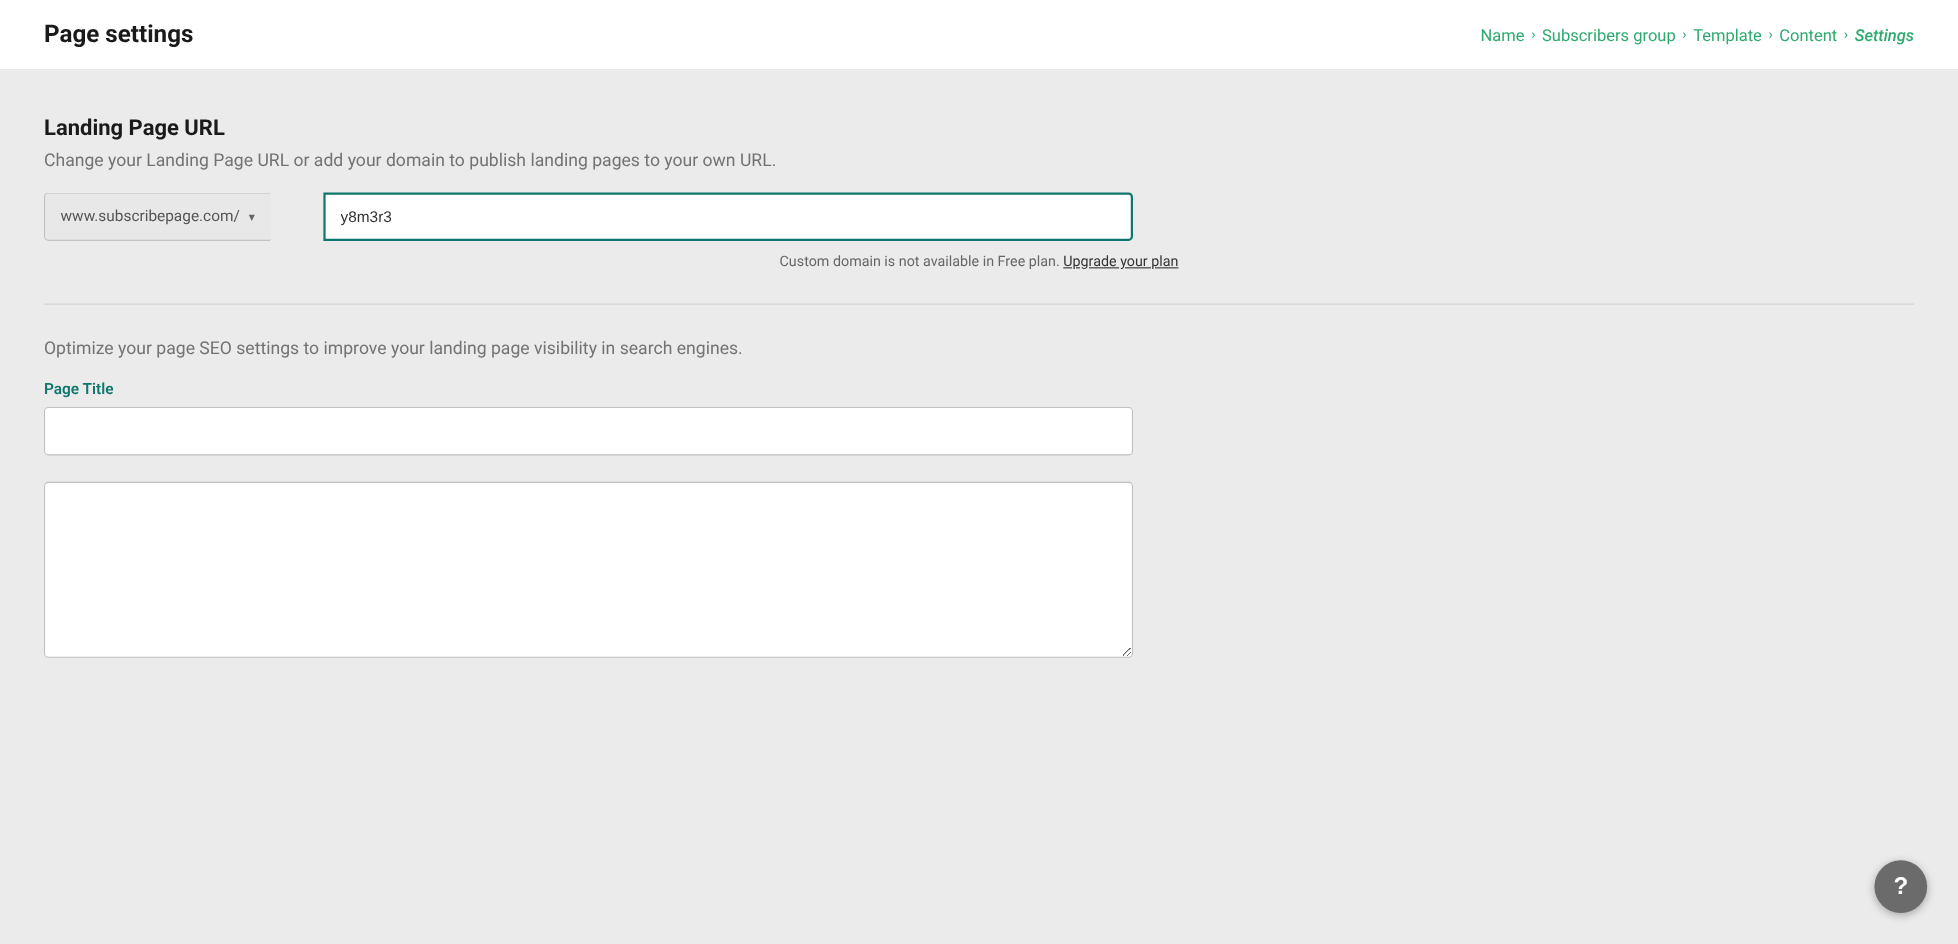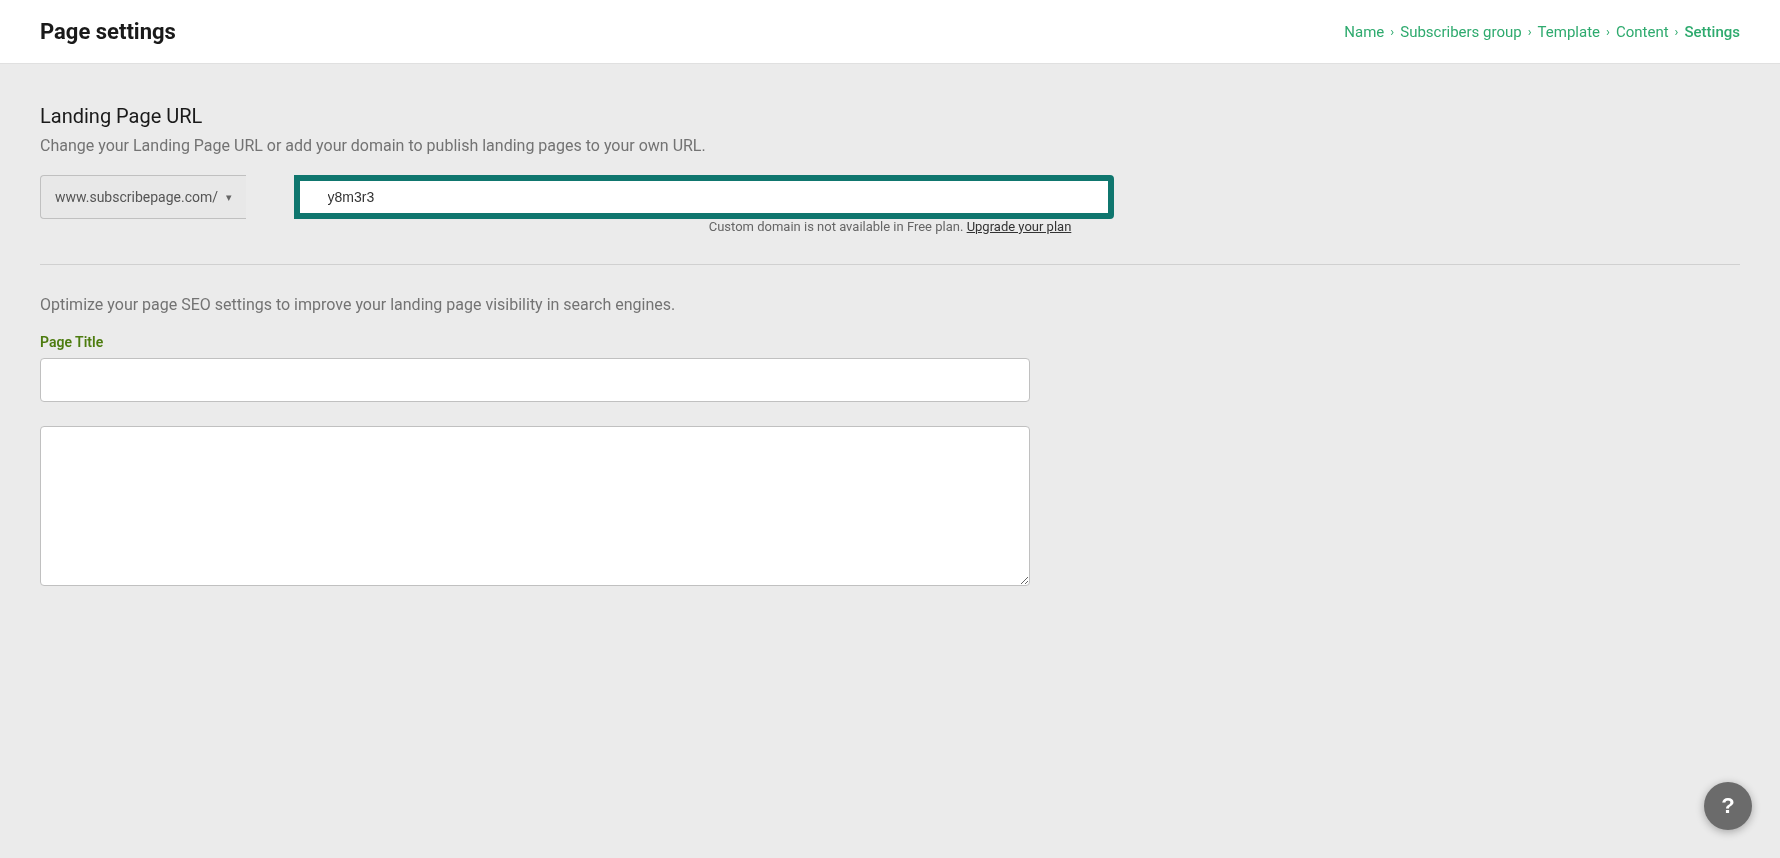--- a/index.html
+++ b/index.html
@@ -42,20 +42,21 @@
     }
 
     .breadcrumb-item {
       color: #2eaa6e;
       cursor: pointer;
     }
 
     .breadcrumb-item.active {
       color: #2eaa6e;
       font-weight: 500;
+      font-style: italic;
     }
 
     .breadcrumb-separator {
       color: #2eaa6e;
       font-size: 13px;
     }
 
     
     .main-content {
       padding: 40px 40px;
@@ -63,36 +64,37 @@
       min-height: calc(858px - 64px);
     }
 
     
     .section {
       margin-bottom: 0;
     }
 
     .section-title {
       font-size: 20px;
-      font-weight: 400;
+      font-weight: 700;
       color: #1a1a1a;
       margin-bottom: 8px;
     }
 
     .section-description {
       font-size: 16px;
       color: #737373;
       margin-bottom: 20px;
     }
 
     
     .url-row {
       display: flex;
       align-items: flex-end;
-      width: 1074px;
+      width: 990px;
+      margin-bottom: 12px;
     }
 
     .domain-select {
       display: flex;
       align-items: center;
       background-color: #e8e8e8;
       border: 1px solid #c0c0c0;
       border-right: none;
       padding: 0 14px;
       font-size: 14px;
@@ -104,23 +106,23 @@
       height: 44px;
     }
 
     .domain-select .chevron {
       font-size: 11px;
       color: #666;
     }
 
     .url-input {
       flex: 1;
-      border: 6px solid #0f766e;
+      border: 2px solid #0f766e;
       border-radius: 0 4px 4px 0;
-      padding: 0 28px;
+      padding: 0 14px;
       font-size: 14px;
       color: #333;
       background-color: #ffffff;
       height: 44px;
       outline: none;
     }
 
     .domain-notice {
       font-size: 13px;
       color: #666;
@@ -140,21 +142,21 @@
     }
 
     
     .seo-section {
       margin-top: 0;
     }
 
     .field-label {
       font-size: 14px;
       font-weight: 600;
-      color: #4d7c0f;
+      color: #0f766e;
       margin-bottom: 8px;
       display: block;
     }
 
     .field-group {
       margin-bottom: 24px;
     }
 
     .text-input {
       width: 990px;

